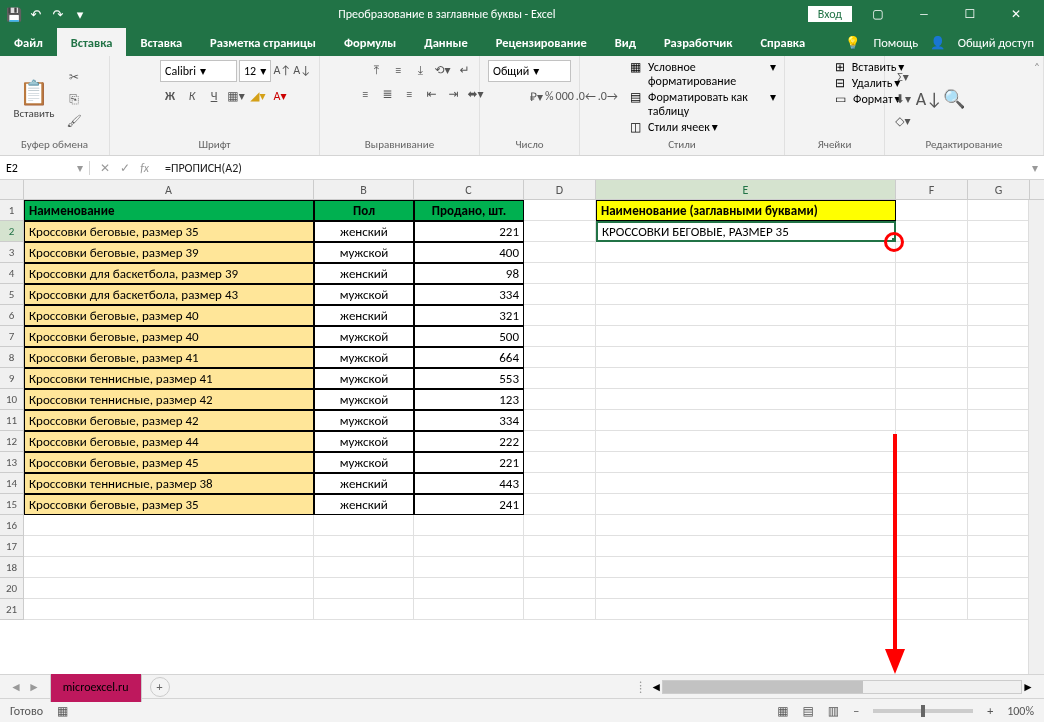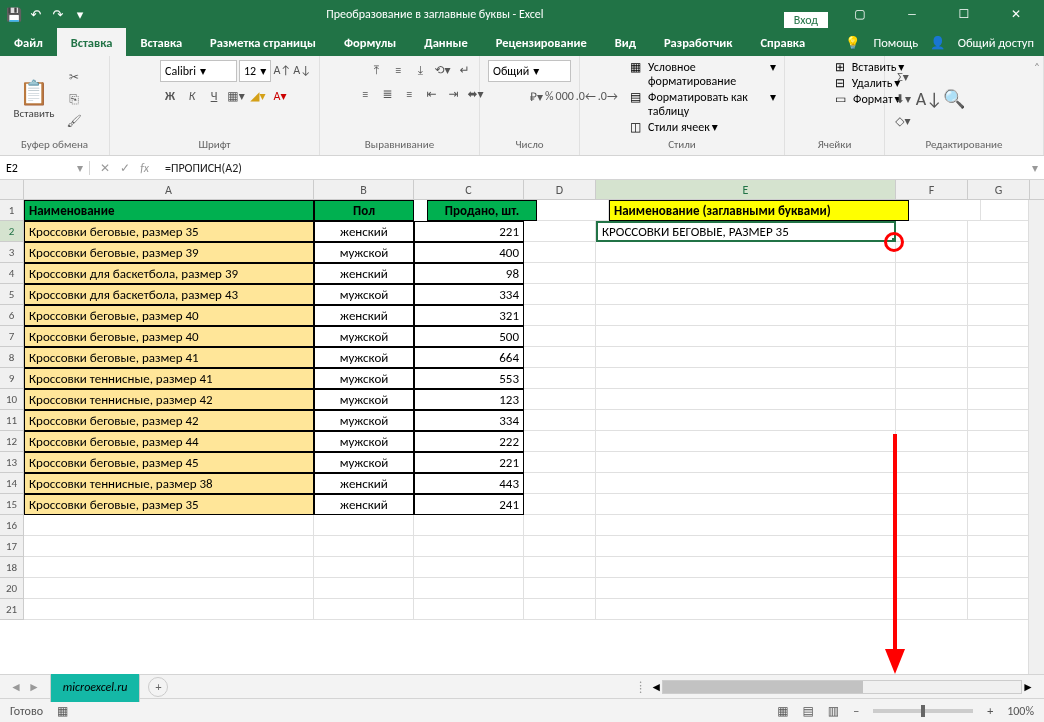--- a/index.html
+++ b/index.html
@@ -3,21 +3,21 @@
 <meta charset="utf-8">
 <style>
 * { box-sizing: border-box; margin: 0; padding: 0; font-family: "Segoe UI", Calibri, sans-serif; }
 body { background: #fff; width: 1044px; height: 722px; overflow: hidden; position: relative; }
 
 
 .titlebar { background: #217346; height: 28px; display: flex; align-items: center; color: #fff; font-size: 12px; }
 .qat { display: flex; align-items: center; gap: 6px; padding: 0 6px; }
 .qat .icon { width: 16px; height: 16px; display: flex; align-items: center; justify-content: center; font-size: 13px; color: #fff; cursor: pointer; }
 .title-text { flex: 1; text-align: center; }
-.title-right { display: flex; align-items: flex-end; gap: 12px; padding: 0 8px; }
+.title-right { display: flex; align-items: center; gap: 6px; padding: 0 8px; }
 .login-btn { background: #fff; color: #217346; padding: 1px 10px; font-size: 12px; cursor: pointer; }
 .win-btn { width: 40px; height: 28px; display: flex; align-items: center; justify-content: center; font-size: 12px; cursor: pointer; }
 
 
 .ribbon-tabs { background: #217346; height: 28px; display: flex; align-items: stretch; color: #fff; font-size: 12.5px; }
 .ribbon-tab { padding: 0 14px; display: flex; align-items: center; cursor: pointer; font-weight: bold; }
 .ribbon-tab.active { background: #f3f3f3; color: #217346; }
 .ribbon-tabs .spacer { flex: 1; }
 .ribbon-right { display: flex; align-items: center; padding-right: 10px; gap: 12px; }
 
@@ -59,21 +59,21 @@
 .sel-cell { border: 2px solid #217346 !important; position: relative; }
 .fill-handle { position: absolute; right: -5px; bottom: -5px; width: 8px; height: 8px; background: #217346; border: 1px solid #fff; }
 
 
 .arrow-svg { position: absolute; left: 885px; top: 254px; pointer-events: none; }
 .circle-ann { position: absolute; border: 3px solid #ff0000; border-radius: 50%; width: 20px; height: 20px; pointer-events: none; }
 
 
 .sheet-tabs { height: 24px; border-top: 1px solid #d4d4d4; display: flex; align-items: center; background: #f3f3f3; font-size: 12px; }
 .sheet-nav { display: flex; gap: 6px; padding: 0 10px; color: #999; }
-.sheet-tab { background: #14b8a6; border: 1px solid #ccc; border-bottom: none; padding: 8px 12px; cursor: pointer; font-style: italic; }
+.sheet-tab { background: #be185d; border: 1px solid #ccc; border-bottom: none; padding: 8px 12px; cursor: pointer; }
 .add-sheet { width: 20px; height: 20px; border: 1px solid #ccc; border-radius: 50%; display: flex; align-items: center; justify-content: center; margin-left: 8px; cursor: pointer; color: #666; }
 .hscroll { flex: 1; display: flex; align-items: center; justify-content: flex-end; padding: 0 10px; }
 .hscroll-bar { width: 360px; height: 14px; background: #f0f0f0; border: 1px solid #ccc; position: relative; }
 .hscroll-thumb { position: absolute; left: 0; width: 200px; height: 100%; background: #c2c2c2; }
 
 
 .status-bar { height: 24px; background: #f3f3f3; border-top: 1px solid #d4d4d4; display: flex; align-items: center; font-size: 12px; color: #555; padding: 12px 10px; gap: 14px; }
 .status-bar .spacer { flex:1; }
 .zoom-slider { width: 100px; height: 4px; background: #ccc; position: relative; }
 .zoom-thumb { position: absolute; left: 48px; top: -4px; width: 4px; height: 12px; background: #666; }
@@ -260,21 +260,21 @@
     <div class="col-h wD">D</div>
     <div class="col-h wE sel">E</div>
     <div class="col-h wF">F</div>
     <div class="col-h wG">G</div>
   </div>
   <div class="rows" id="rows">
       <div class="row">
         <div class="row-h">1</div>
         <div class="cell wA hdr-green">Наименование</div>
         <div class="cell wB hdr-green" style="justify-content: center;">Пол</div>
-        <div class="cell wC hdr-green" style="justify-content: center; margin-left: 13px;">Продано, шт.</div>
+        <div class="cell wC hdr-green" style="justify-content: center;">Продано, шт.</div>
         <div class="cell wD"></div>
         <div class="cell wE hdr-yellow">Наименование (заглавными буквами)</div>
         <div class="cell wF"></div>
         <div class="cell wG"></div>
       </div>
       <div class="row">
         <div class="row-h sel">2</div>
         <div class="cell wA data-a">Кроссовки беговые, размер 35</div>
         <div class="cell wB data-b">женский</div>
         <div class="cell wC data-c">221</div>

